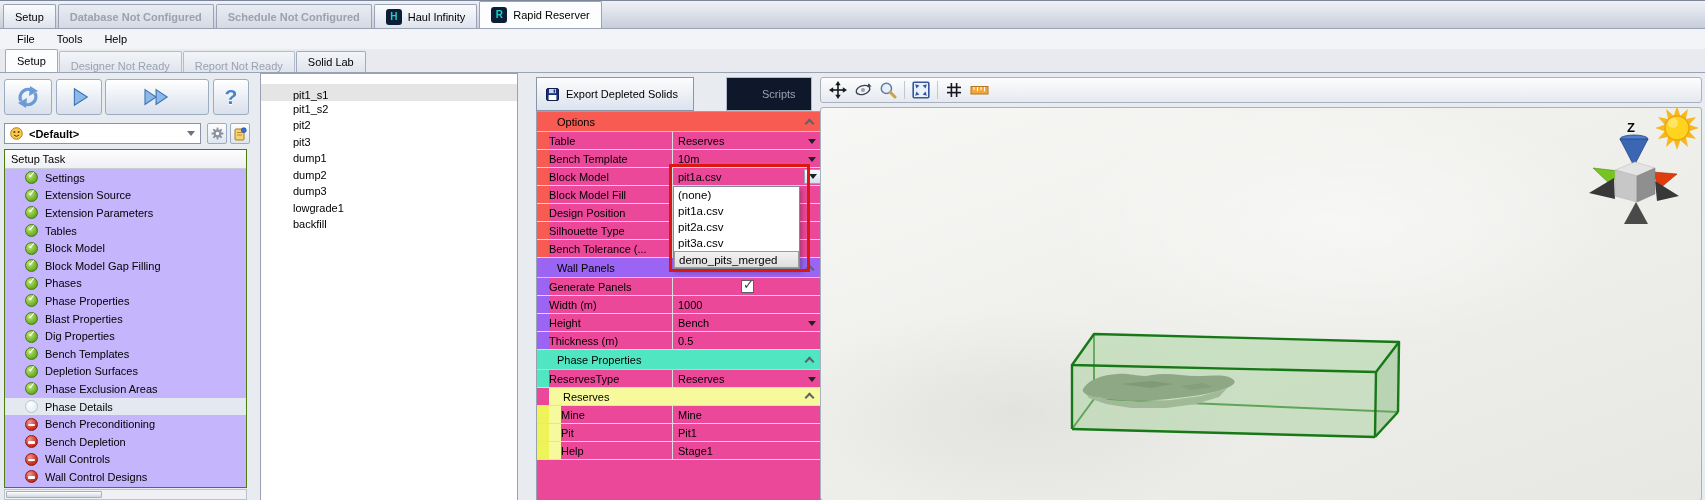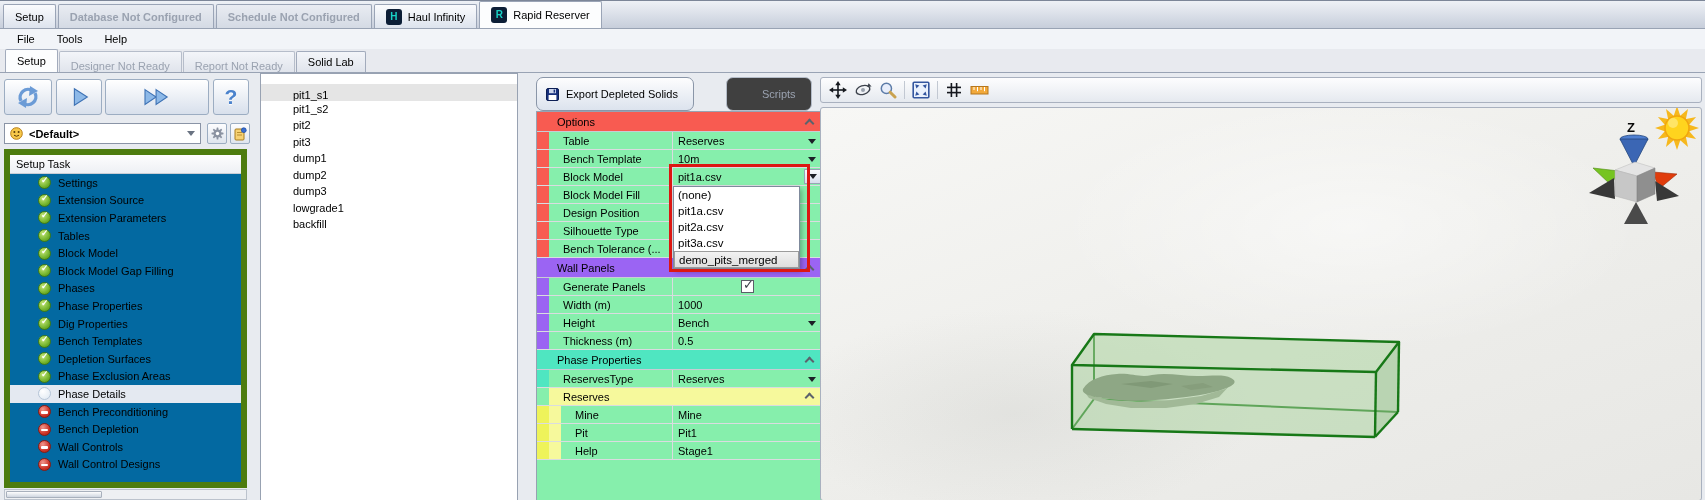--- a/index.html
+++ b/index.html
@@ -42,24 +42,24 @@
   .help-glyph { font-size:21px; font-weight:bold; color:#4a82cc; text-shadow:0 1px 1px #fff; }
   .combo { position:absolute; top:50px; left:2px; width:197px; height:21px; background:#fff;
     border:1px solid #8a94a6; display:flex; align-items:center; gap:6px; padding:0 5px; }
   .combo .lbl { font-weight:bold; }
   .combo .drop { margin-left:auto; width:0; height:0; border-left:4px solid transparent;
     border-right:4px solid transparent; border-top:5px solid #6a7382; }
   .sq-btn { position:absolute; top:50px; height:21px; width:20px; border:1px solid #9cadc2;
     border-radius:2px; background:linear-gradient(#fdfdfe,#dfe5ee);
     display:flex; align-items:center; justify-content:center; }
   .tasks-box { position:absolute; top:76px; left:2px; right:3px; bottom:13px;
-    background:#0369a1; border:6px solid #4d7c0f; overflow:hidden; }
+    background:#c4b5fd; border:1px solid #4d7c0f; overflow:hidden; }
   .tasks-header { height:19px; border-bottom:1px solid #c9cdd5; padding:3px 6px;
     background:linear-gradient(#fdfdfe,#eef0f4); }
-  .task-row { height:17.6px; display:flex; align-items:center; gap:7px; padding-left:28px; }
+  .task-row { height:17.6px; display:flex; align-items:center; gap:7px; padding-left:20px; }
   .task-row.sel-true { background:#e4e9f1; }
   .sticon { width:13px; height:13px; border-radius:50%; flex:none; position:relative; }
   .sticon.st-done { background:radial-gradient(circle at 35% 30%, #c4e678, #76b52e 60%, #4f8d13);
     border:1px solid #417c10; }
   .sticon.st-done::after { content:"✓"; position:absolute; left:2px; top:-2px; color:#fff; font-size:9px; font-weight:bold; }
   .sticon.st-blocked { background:radial-gradient(circle at 35% 30%, #f0988e, #cd3529 60%, #a21d12);
     border:1px solid #8d1a10; }
   .sticon.st-blocked::after { content:""; position:absolute; left:2px; top:5px; width:7px; height:2.5px;
     background:#fff; border-radius:1px; }
   .sticon.st-current { background:radial-gradient(circle at 35% 30%, #ffffff, #dde7f1); border:1px solid #b6c5d7; }
@@ -67,36 +67,36 @@
     background:#eef0f3; border:1px solid #bcc3cd; }
   .sb-thumb { position:absolute; left:1px; top:1px; bottom:1px; width:96px;
     background:linear-gradient(#fdfdfd,#cfd6e0); border:1px solid #a8b0bc; border-radius:1px; }
   
   .listpanel { position:absolute; left:260px; top:0; width:258px; height:100%;
     background:#fff; border:1px solid #98a2b2; overflow:hidden; }
   .phase-row { height:16.5px; display:flex; align-items:center; padding-left:32px; }
   .phase-row.sel-true { background:#e5e5e5;align-items:flex-end; }
   
   .propspanel { position:absolute; left:526px; top:0; width:288px; height:100%; }
-  .pp-btn { position:absolute; top:4px; height:23px; border:1px solid #8a96a8; border-radius:7px;
+  .pp-btn { position:absolute; top:4px; height:23px; border:1px solid #8a96a8; border-radius:0;
     background:linear-gradient(#fdfdfe,#dce3ee); display:flex; align-items:center; gap:7px;
     padding:16px 9px; white-space:nowrap; }
-  .pp-btn.disabled { color:#9aa2b0; border-color:#b4bcc8; background:#404040;gap:26px; }
+  .pp-btn.disabled { color:#9aa2b0; border-color:#b4bcc8; background:#0f172a;gap:26px; }
   .pp-btn .darr { width:0; height:0; border-left:4px solid transparent; border-right:4px solid transparent;
     border-top:4px solid #9aa2b0; margin-left:4px; }
   .grid { position:absolute; left:10px; top:38px; width:287px; bottom:0;
-    background:#86efac; border:1px solid #98a2b2; border-bottom:none; }
+    background:#ec4899; border:1px solid #98a2b2; border-bottom:none; }
   .sec-header { height:20px; display:flex; align-items:center; padding-left:20px;
     border-bottom:1px solid #c8ccd4; background:var(--c); }
   .chev { width:7px; height:7px; border-left:2px solid #5c626c; border-top:2px solid #5c626c;
     transform:rotate(45deg); margin:3px 9px 0 auto; }
   .prow { display:flex; height:18px; border-bottom:1px solid #dadce0; }
   .strip { width:12px; flex:none; background:var(--c); }
   .strip2 { width:12px; flex:none; background:var(--c2); }
-  .plabel { width:124px; flex:none; display:flex; align-items:center; padding-left:14px;
+  .plabel { width:124px; flex:none; display:flex; align-items:center; padding-left:0;
     border-right:1px solid #dadce0; overflow:hidden; white-space:nowrap; }
   .prow.sub .plabel { width:112px; }
   .pvalue { flex:1; display:flex; align-items:center; padding-left:5px; position:relative; overflow:hidden; }
   .arrow { display:none; position:absolute; right:6px; top:7px; width:0; height:0;
     border-left:4px solid transparent; border-right:4px solid transparent; border-top:5px solid #1c1f26; }
   .prow.t-dropdown .arrow { display:block; }
   .combobtn { display:none; position:absolute; right:1px; top:1px; bottom:1px; width:17px;
     border:1px solid #98a4b6; background:linear-gradient(#f8fafd,#d7dfec);
     align-items:center; justify-content:center; }
   .prow.t-combo .combobtn { display:flex; }
@@ -268,20 +268,24 @@
           <div class="task-row st-done">
             <span class="sticon st-done"></span>
             <span>Phases</span>
           </div>
 
           <div class="task-row st-done">
             <span class="sticon st-done"></span>
             <span>Phase Properties</span>
           </div>
 
+          <div class="task-row st-done">
+            <span class="sticon st-done"></span>
+            <span>Blast Properties</span>
+          </div>
 
           <div class="task-row st-done">
             <span class="sticon st-done"></span>
             <span>Dig Properties</span>
           </div>
 
           <div class="task-row st-done">
             <span class="sticon st-done"></span>
             <span>Bench Templates</span>
           </div>

